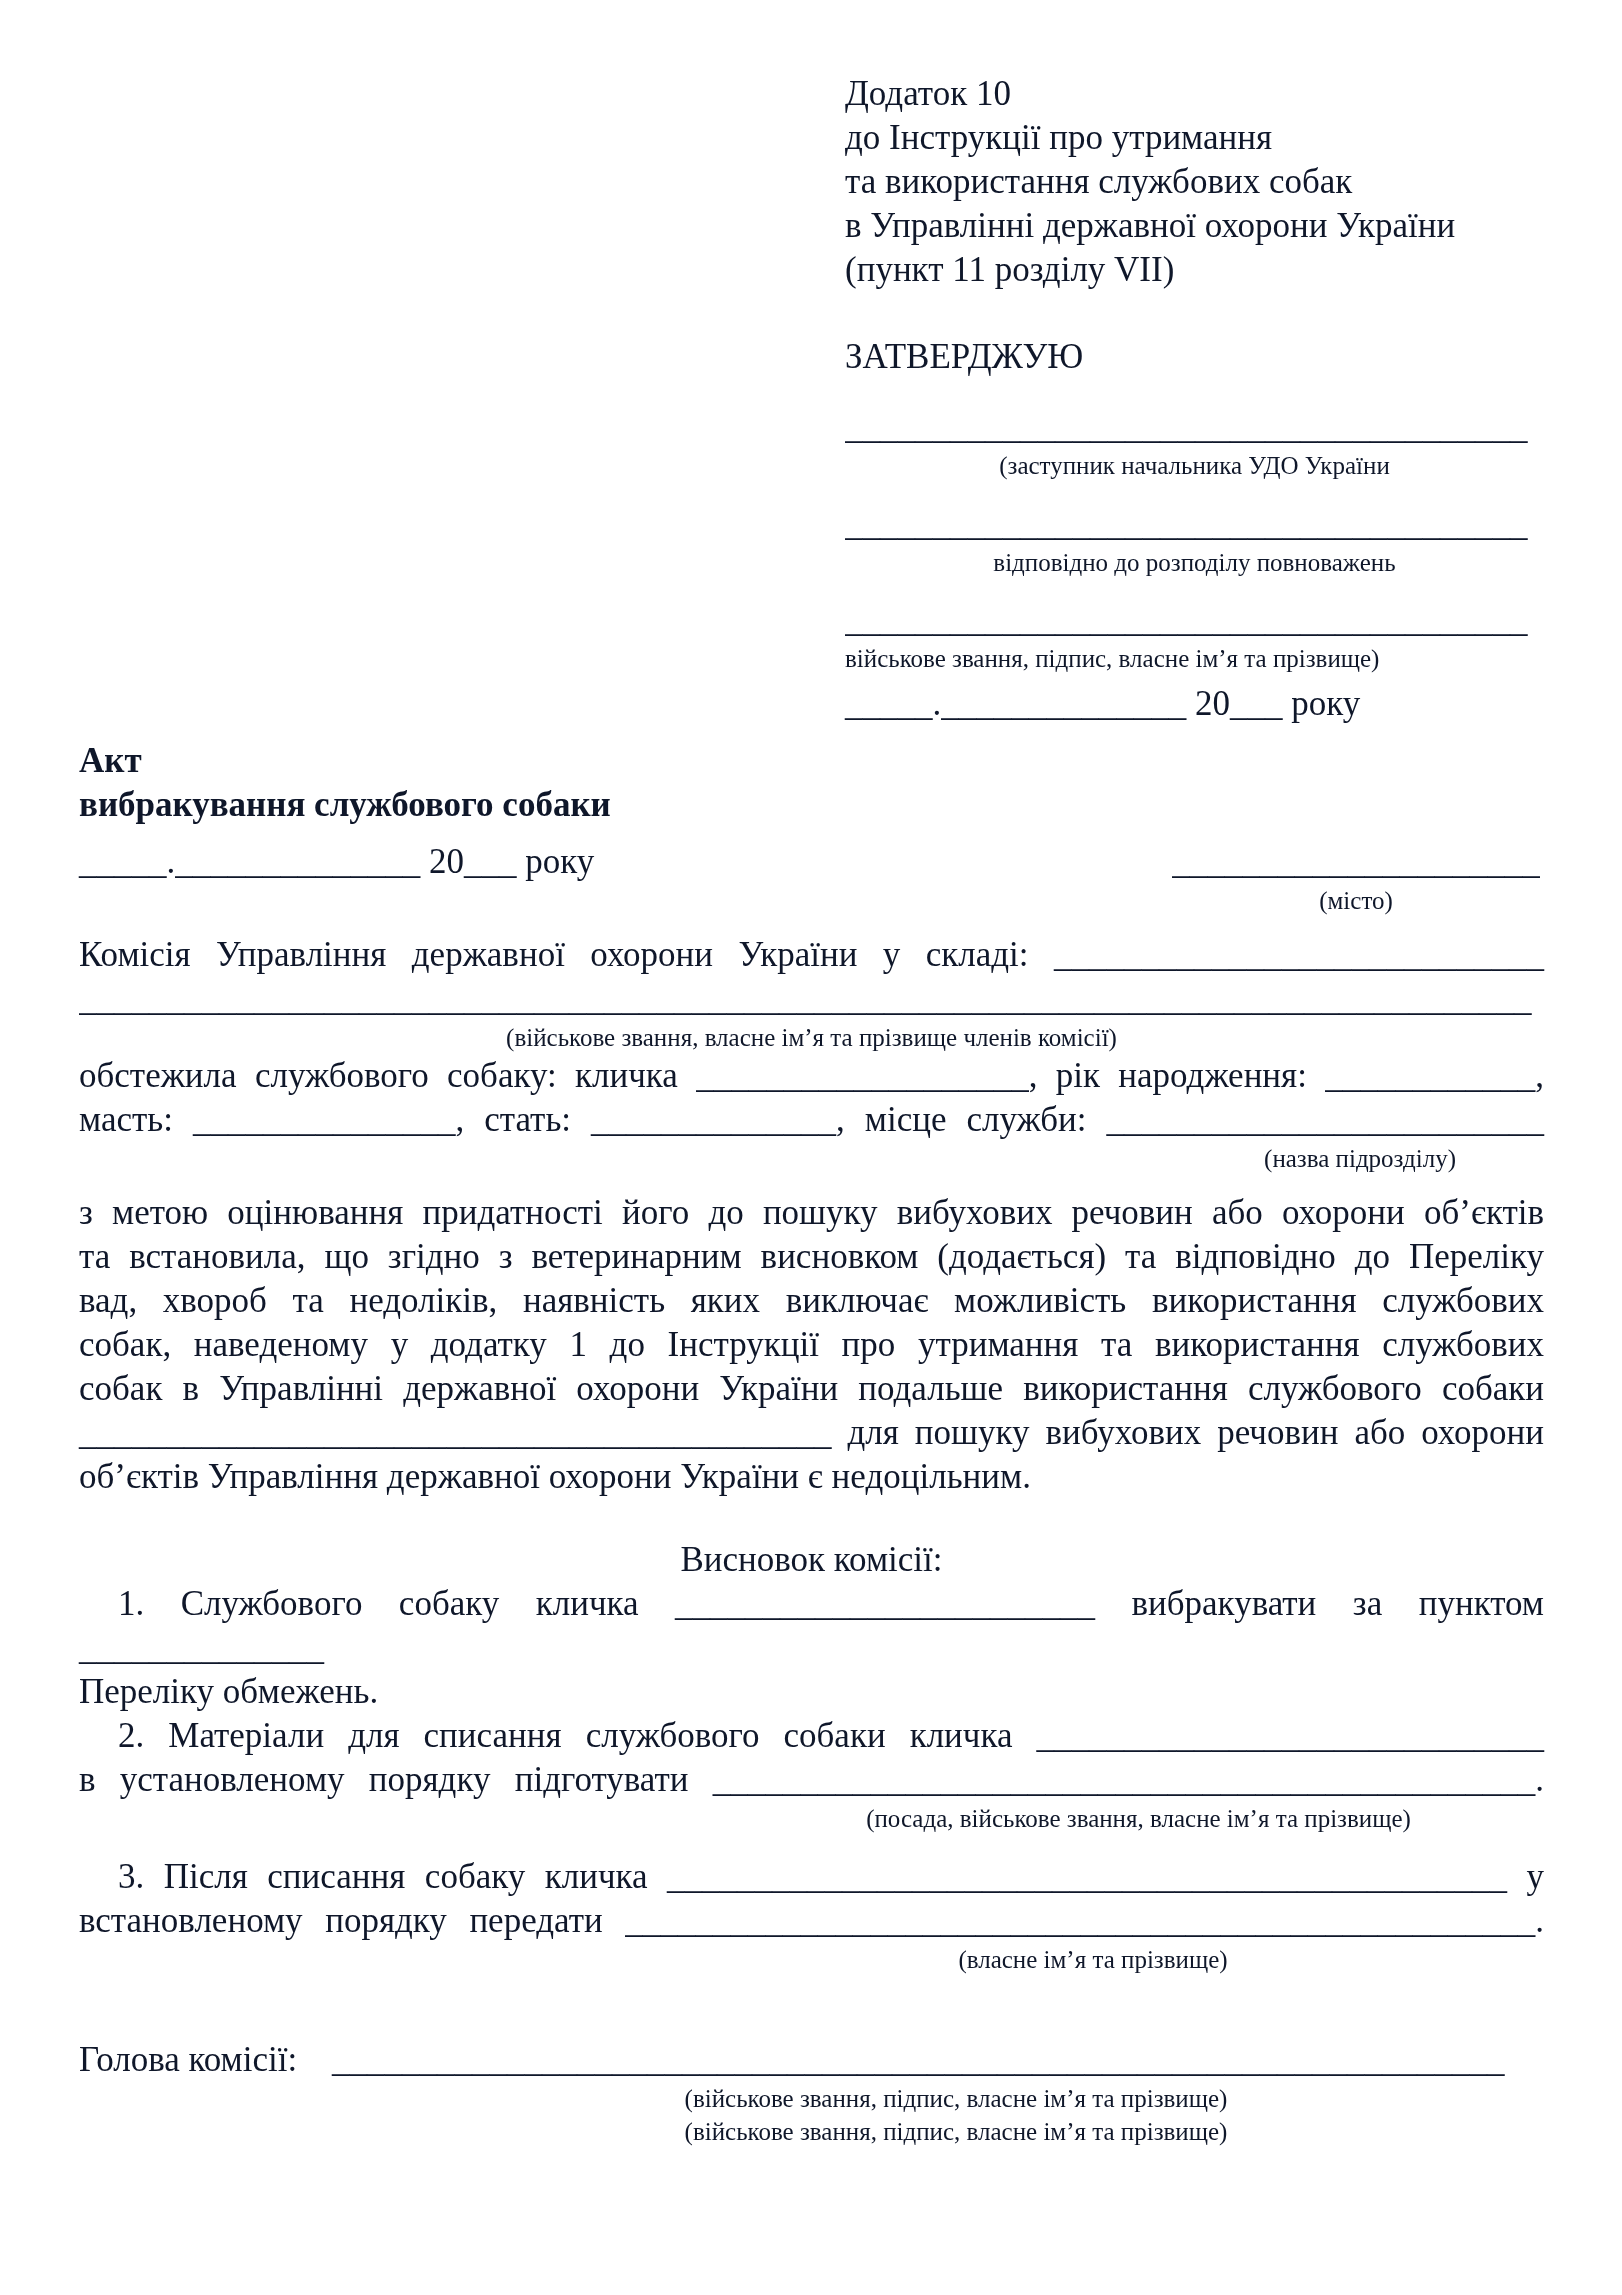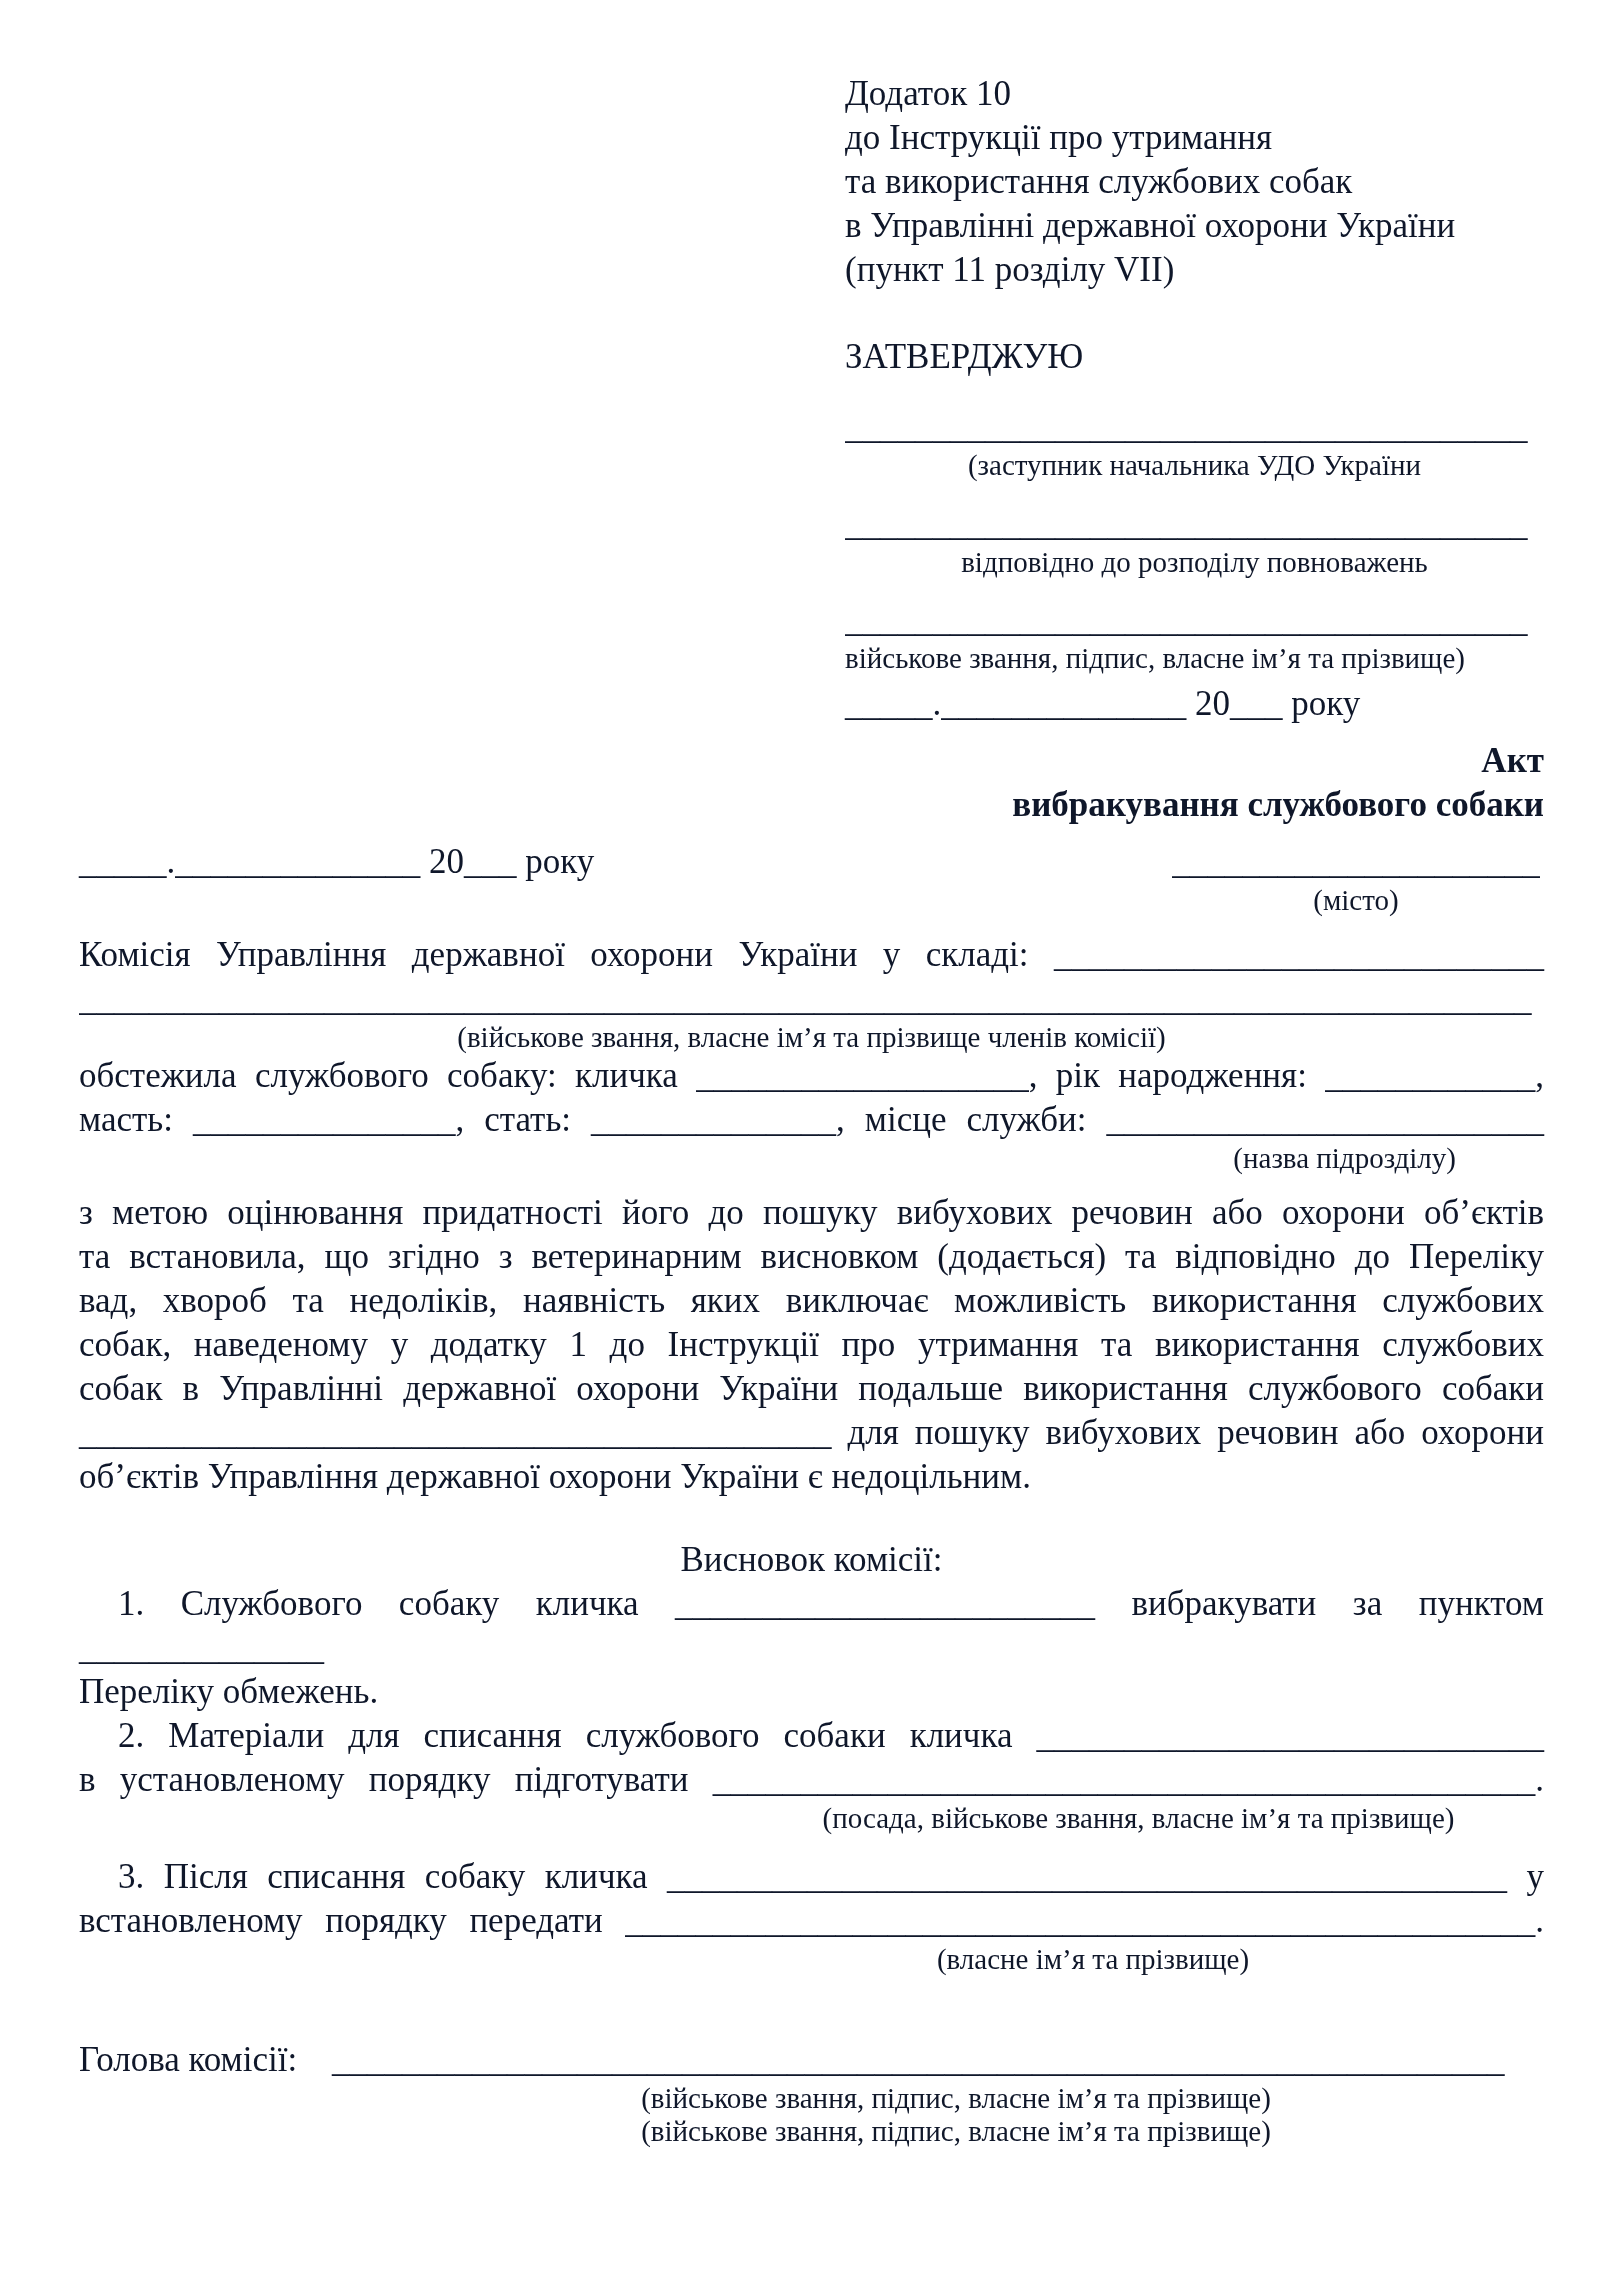--- a/index.html
+++ b/index.html
@@ -12,26 +12,26 @@
     background:#ffffff;
     color:#0f172a;
     font-family:"Liberation Serif", serif;
     font-size:35px;
     line-height:44px;
   }
   .right-col{margin-left:766px;}
   .annex-line{line-height:44px;}
   .stamp{margin-top:43px;margin-bottom:26px;}
   .blankline{white-space:nowrap;overflow:hidden;}
-  .cap{font-size:29px;line-height:33px;font-family:Liberation Serif, serif;}
+  .cap{font-size:25px;line-height:33px;font-family:Liberation Serif, serif;}
   .center{text-align:center;}
   .gap30{margin-top:19.6px;}
   .apr-date{margin-top:6.5px;white-space:nowrap;}
   .title-block{margin-top:13px;}
-  .title-line{font-weight:bold;text-align:right;}
+  .title-line{font-weight:bold;text-align:left;}
   .daterow{display:flex;justify-content:space-between;align-items:flex-start;margin-top:13px;}
   .city-block{width:376px;text-align:center;}
   .just{text-align:justify;text-align-last:justify;-moz-text-align-last:justify;}
   .indent{text-indent:39px;}
   .mt25{margin-top:16.4px;}
   .unit-cap{text-align:right;padding-right:88px;}
   .posada-cap{margin-left:654px;width:811px;text-align:center;}
   .vlasne-cap{margin-left:654px;width:720px;text-align:center;}
   .heading{text-align:center;margin-top:39px;}
   .item3{margin-top:19.6px;}

